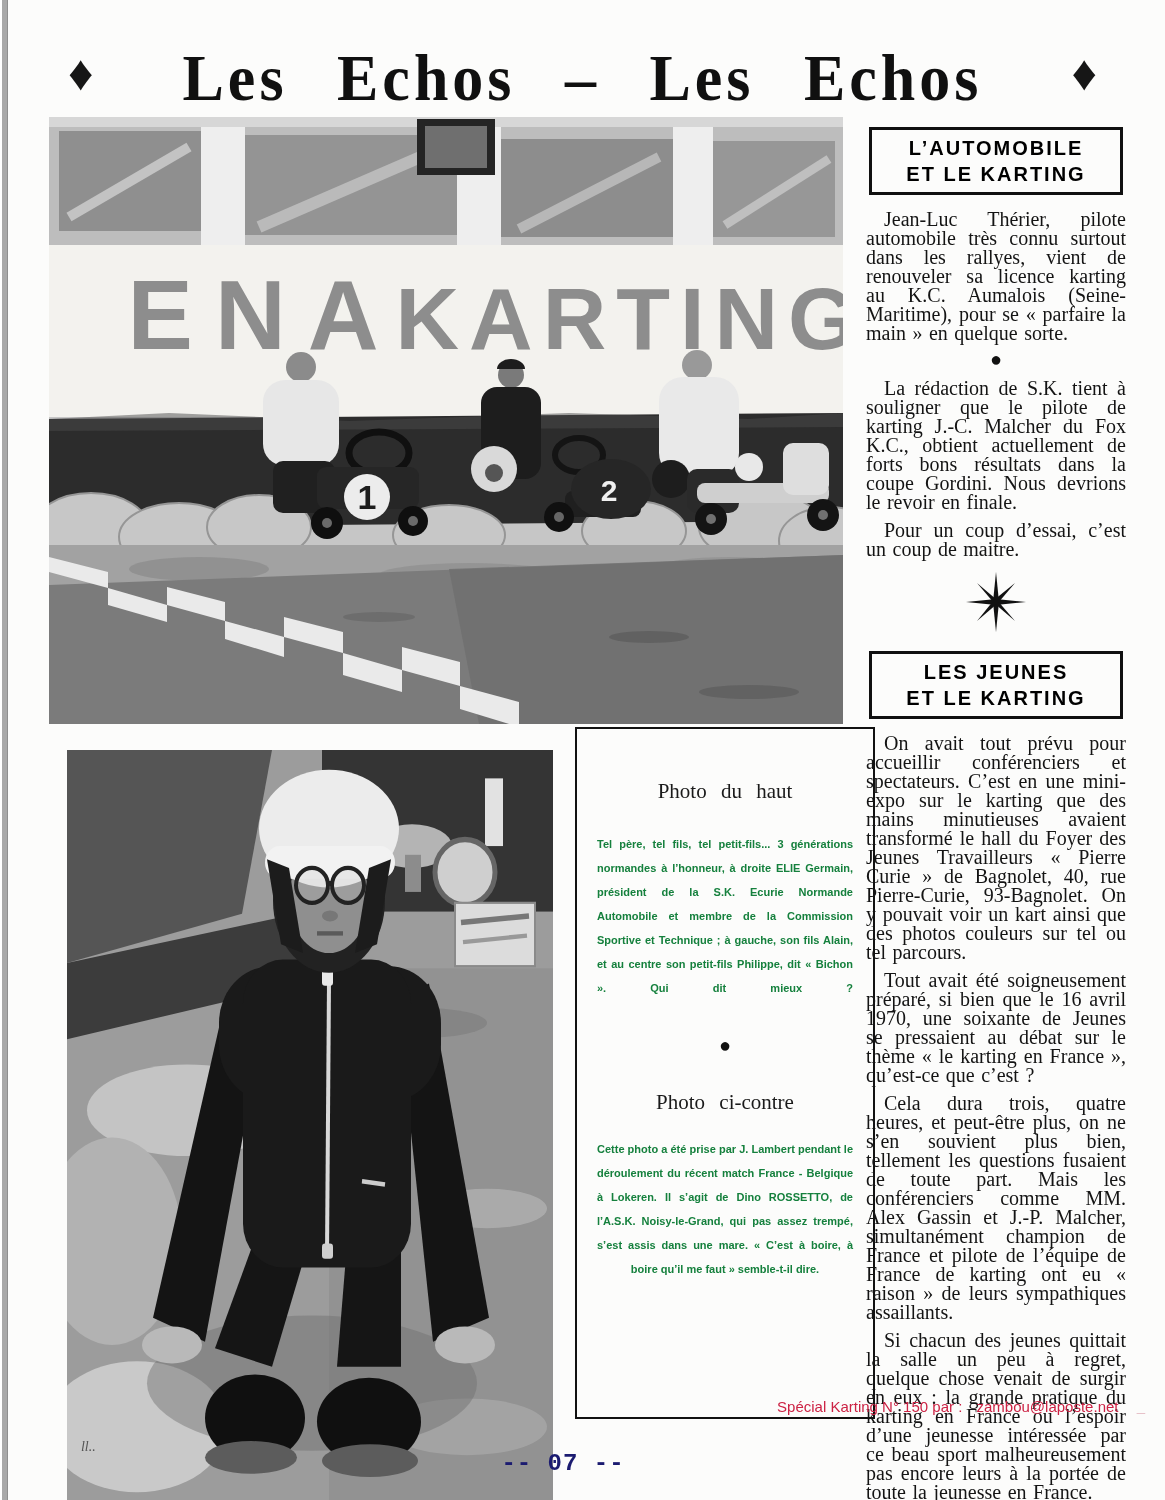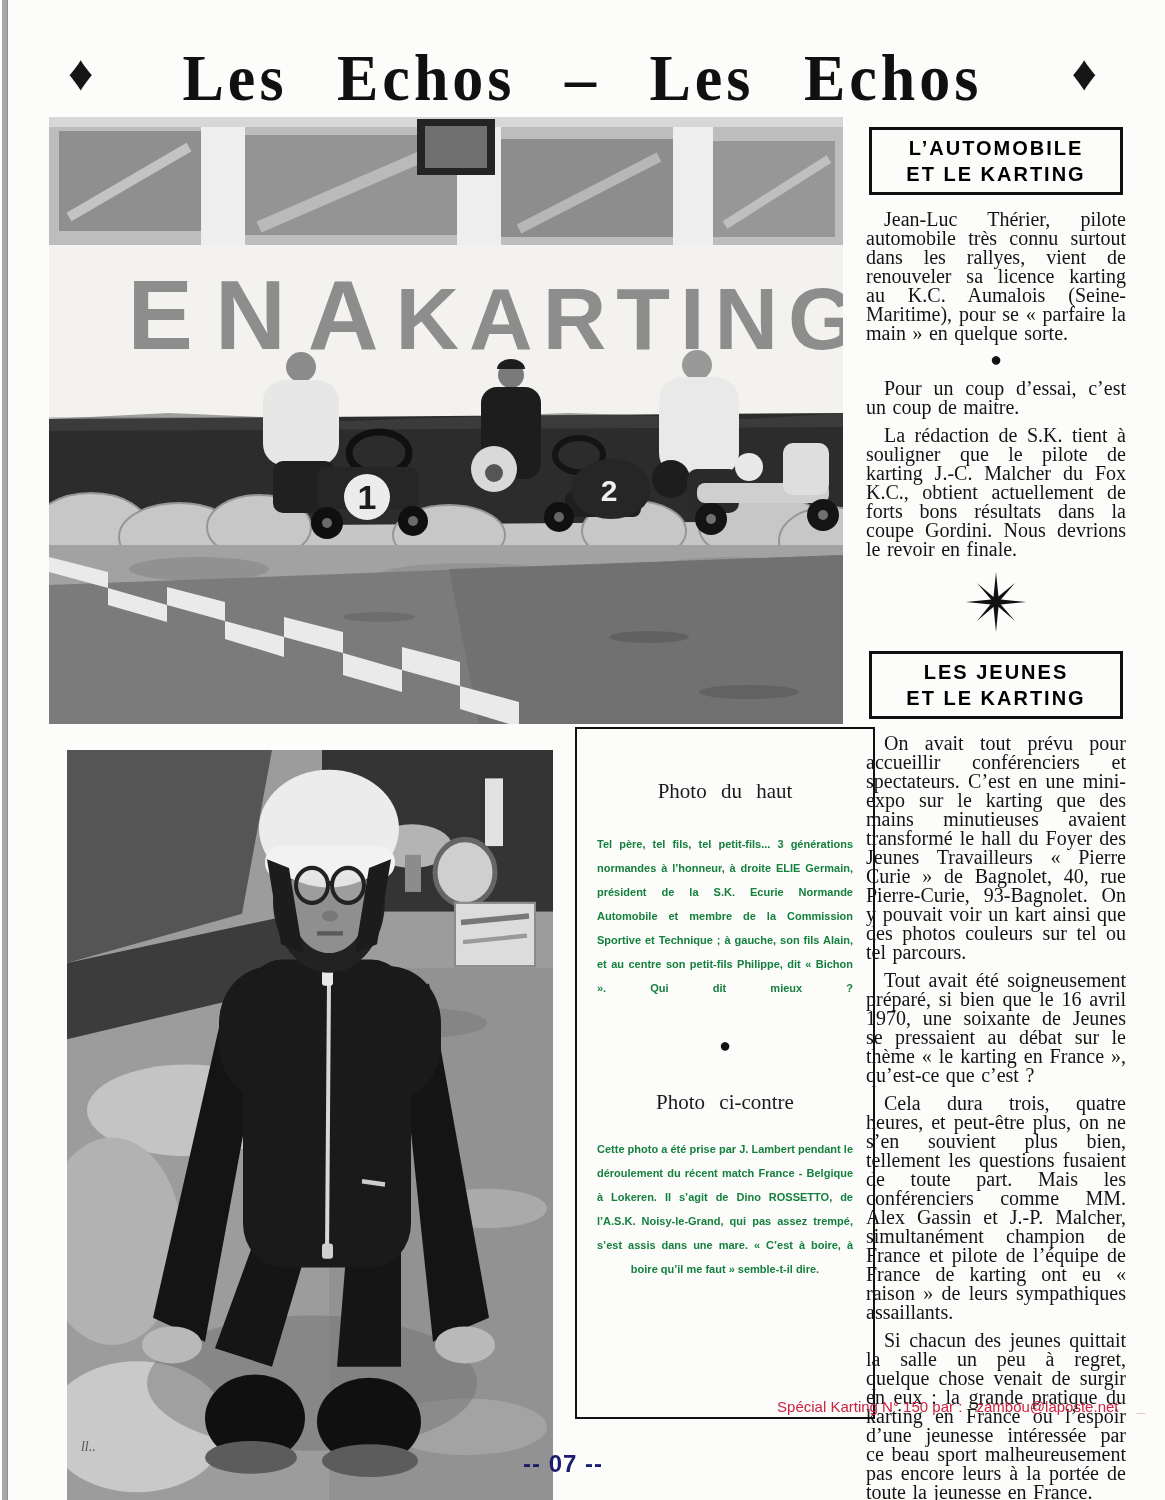--- a/index.html
+++ b/index.html
@@ -40,21 +40,21 @@
   .col-right p{margin:0;margin-top:9px;font-size:20px;line-height:19px;text-align:justify;
         text-indent:18px;word-spacing:1.5px;color:#141414;}
   .col-right .first{margin-top:15px;}
   .b-row{text-align:center;margin:5px 0 2px 0;}
   .star-row{text-align:center;margin:12px 0 10px 0;}
   .star-row svg{display:inline-block;width:62px;height:62px;}
   .signature{margin-top:18px;text-align:center;padding-right:10px;font-weight:bold;
         font-size:23px;color:#141414;}
   
   .page-number{position:absolute;left:478px;top:1450px;width:170px;text-align:center;
-        font-family:Liberation Sans, sans-serif;font-weight:bold;font-size:24px;
+        font-family:Liberation Mono, monospace;font-weight:bold;font-size:24px;
         color:#1b1b70;letter-spacing:1px;}
   .scan-credit{position:absolute;right:20px;top:1398px;font-family:"Liberation Sans",sans-serif;
         font-size:15px;color:#cc2244;white-space:nowrap;}
   .scan-credit .email{margin-left:10px;}
   .scan-credit .suffix{color:#d89aa8;margin-left:14px;font-weight:bold;}
 </style>
 </head>
 <body>
 
 <div class="page">
@@ -237,22 +237,22 @@
 
   <section class="col-right">
     <div class="art-box">
       <span>L’AUTOMOBILE</span>
       <span>ET LE KARTING</span>
     </div>
     <p class="first">Jean-Luc Thérier, pilote automobile très connu surtout dans les rallyes, vient de renouveler sa licence karting au K.C. Aumalois (Seine-Maritime), pour se « parfaire la main » en quelque sorte.</p>
     <div class="b-row">
       <span class="bullet">●</span>
     </div>
+    <p>La rédaction de S.K. tient à souligner que le pilote de karting J.-C. Malcher du Fox K.C., obtient actuellement de forts bons résultats dans la coupe Gordini. Nous devrions le revoir en finale.</p>
     <p>Pour un coup d’essai, c’est un coup de maitre.</p>
-    <p>La rédaction de S.K. tient à souligner que le pilote de karting J.-C. Malcher du Fox K.C., obtient actuellement de forts bons résultats dans la coupe Gordini. Nous devrions le revoir en finale.</p>
 
     <div class="star-row">
       <svg viewBox="0 0 62 62">
         <g fill="#111">
           <polygon points="31,1 34,31 31,61 28,31"></polygon>
           <polygon points="1,31 31,28 61,31 31,34"></polygon>
           <polygon points="12,12 32,29 50,50 29,32"></polygon>
           <polygon points="50,12 33,32 12,50 29,29"></polygon>
         </g>
       </svg>

